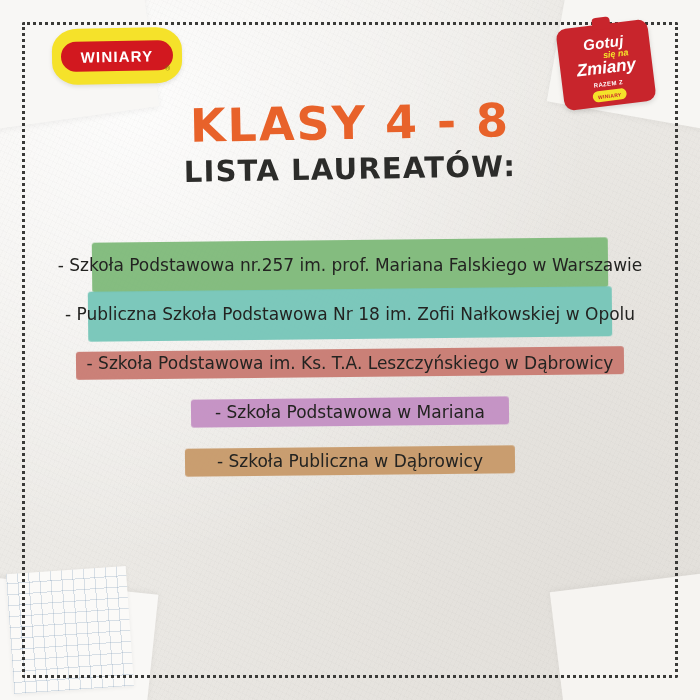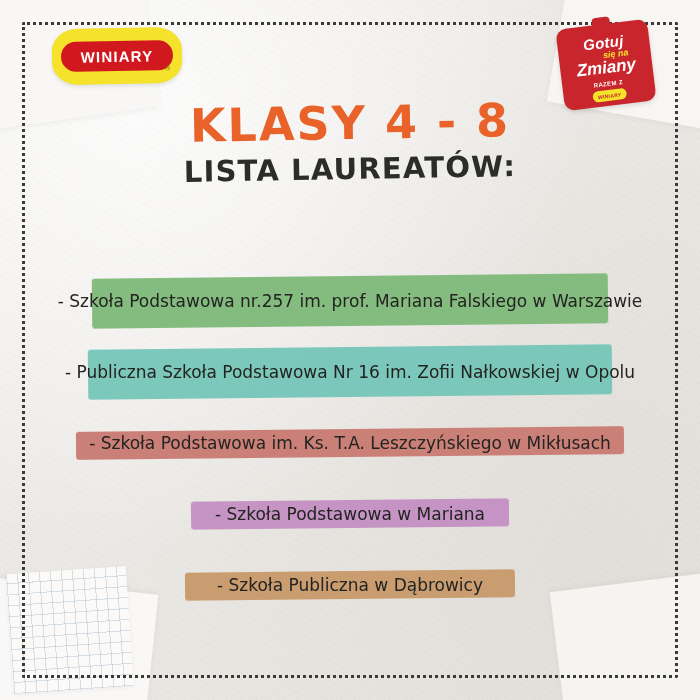--- a/index.html
+++ b/index.html
@@ -251,21 +251,20 @@
   .list {
     position: absolute;
     top: 248px;
     left: 50px;
     width: 600px;
   }
   .winner {
     position: relative;
     margin-bottom: 14px;
     text-align: center;
-    margin-top: 36px;
   }
   .hl {
     position: absolute;
     left: 50%;
     top: 50%;
     transform: translate(-50%, -50%) rotate(-0.6deg);
     z-index: 0;
     border-radius: 3px;
     opacity: 0.95;
     filter: blur(0.3px);
@@ -314,25 +313,25 @@
   <div class="title-main">KLASY 4 - 8</div>
   <div class="title-sub">LISTA LAUREATÓW:</div>
 
   <div class="list">
     <div class="winner">
       <span class="hl" style="background: rgb(127, 186, 122); width: 516px; height: 50px;"></span>
       <span class="winner-text">- Szkoła Podstawowa nr.257 im. prof. Mariana Falskiego w Warszawie</span>
     </div>
     <div class="winner">
       <span class="hl" style="background: rgb(118, 198, 185); width: 524px; height: 50px;"></span>
-      <span class="winner-text">- Publiczna Szkoła Podstawowa Nr 16 im. Zofii Nałkowskiej w Opolu</span>
+      <span class="winner-text">- Publiczna Szkoła Podstawowa Nr 18 im. Zofii Nałkowskiej w Opolu</span>
     </div>
     <div class="winner">
       <span class="hl" style="background: rgb(201, 123, 114); width: 548px; height: 28px;"></span>
-      <span class="winner-text">- Szkoła Podstawowa im. Ks. T.A. Leszczyńskiego w Mikłusach</span>
+      <span class="winner-text">- Szkoła Podstawowa im. Ks. T.A. Leszczyńskiego w Dąbrowicy</span>
     </div>
     <div class="winner">
       <span class="hl" style="background: rgb(196, 144, 196); width: 318px; height: 28px;"></span>
       <span class="winner-text">- Szkoła Podstawowa w Mariana</span>
     </div>
     <div class="winner">
       <span class="hl" style="background: rgb(200, 154, 106); width: 330px; height: 28px;"></span>
       <span class="winner-text">- Szkoła Publiczna w Dąbrowicy</span>
     </div>
   </div>

